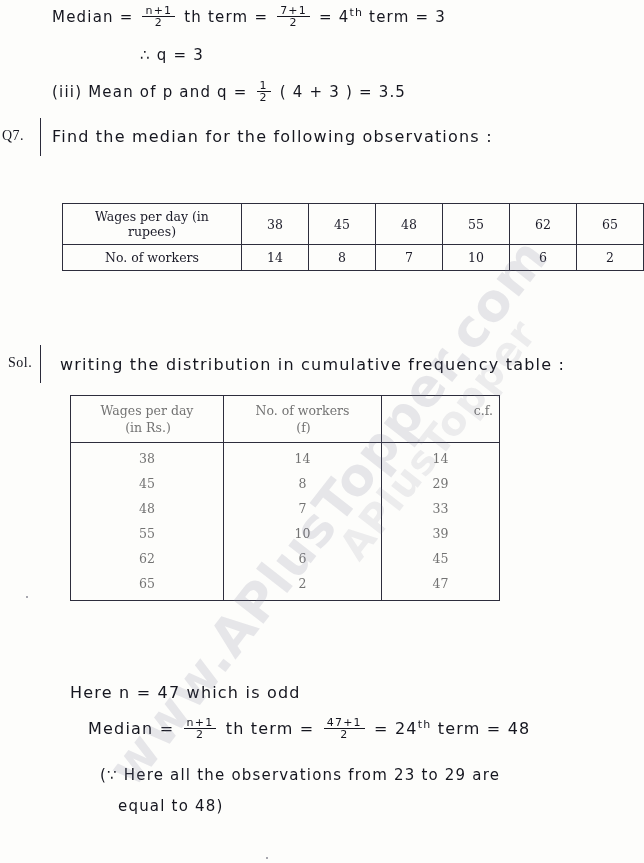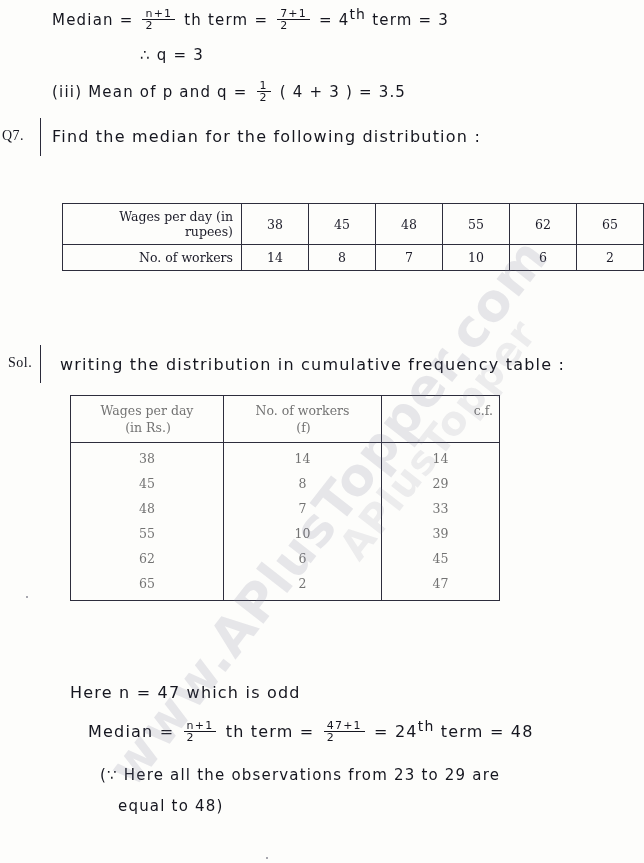--- a/index.html
+++ b/index.html
@@ -28,37 +28,38 @@
     color: #15161f;
     white-space: nowrap;
     letter-spacing: 1.2px;
     font-size: 15px;
   }
   .hw.big { font-size: 16px; }
 
   .frac {
     display: inline-block;
     vertical-align: middle;
+    text-align: center;
     line-height: 1.02;
     font-size: 11px;
     margin: 0 3px;
     position: relative;
     top: -1px;
   }
   .frac .num {
     display: block;
     border-bottom: 1.3px solid #15161f;
     padding: 0 3px;
   }
   .frac .den {
     display: block;
     padding: 0 3px;
   }
   .sup {
-    font-size: 14px;
+    font-size: 11px;
     vertical-align: super;
   }
   .therefore {
     font-size: 15px;
   }
 
   
   .qlabel {
     position: absolute;
     font-family: Liberation Serif, serif;
@@ -80,21 +81,21 @@
     background: transparent;
   }
   table.print td {
     border: 1px solid #2d2d3c;
     text-align: center;
     font-size: 12.5px;
     color: #1b1b28;
     padding: 5px 4px;
   }
   table.print td.label {
-    text-align: right;
+    text-align: center;
     padding-left: 8px;
     padding-right: 8px;
   }
 
   
   table.cum {
     position: absolute;
     border-collapse: collapse;
     font-family: "DejaVu Serif", serif;
   }
@@ -197,21 +198,21 @@
     <span class="frac">
       <span class="num">1</span>
       <span class="den">2</span>
     </span>
     <span>( 4 + 3 ) =</span>
     <span>3.5</span>
   </div>
 
   <div class="qlabel" style="left:2px; top:128px;">Q7.</div>
   <div class="vrule" style="left:40px; top:118px; height:38px;"></div>
-  <div class="hw big" style="left:52px; top:127px;">Find the   median   for the   following   distribution :</div>
+  <div class="hw big" style="left:52px; top:127px;">Find the   median   for the   following   observations :</div>
 
   <table class="print" style="left:62px; top:203px;">
     <tbody>
         <tr>
       <td class="label">Wages per day (in rupees)</td>
       <td style="width:58px;">38</td>
       <td style="width:58px;">45</td>
       <td style="width:58px;">48</td>
       <td style="width:58px;">55</td>
       <td style="width:58px;">62</td>

